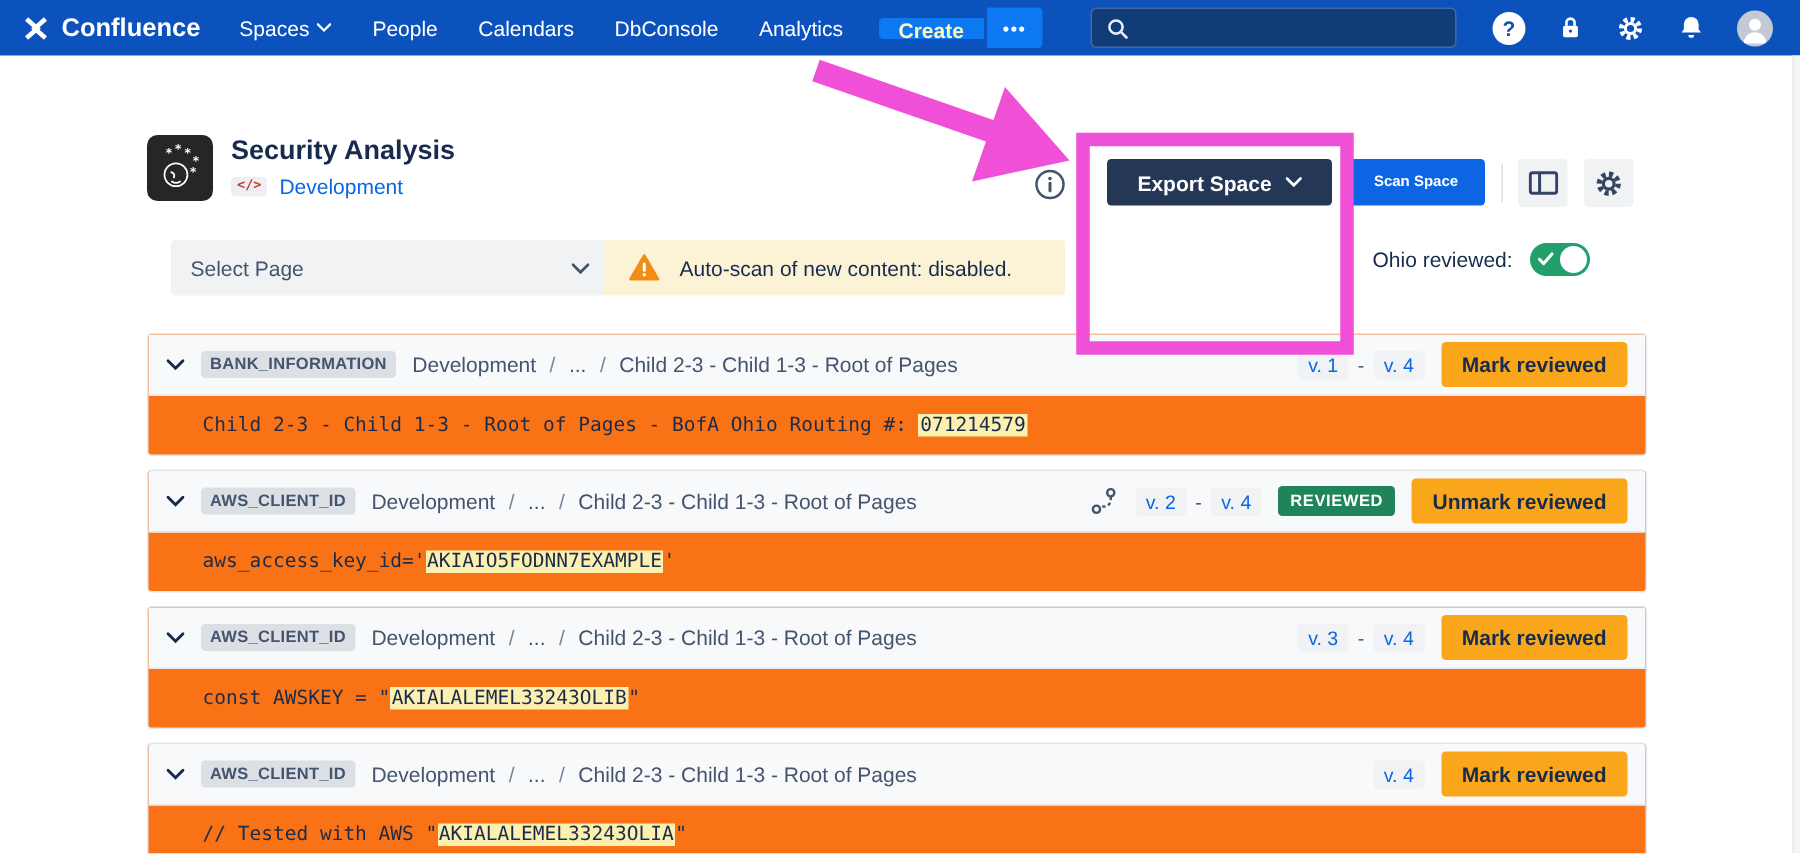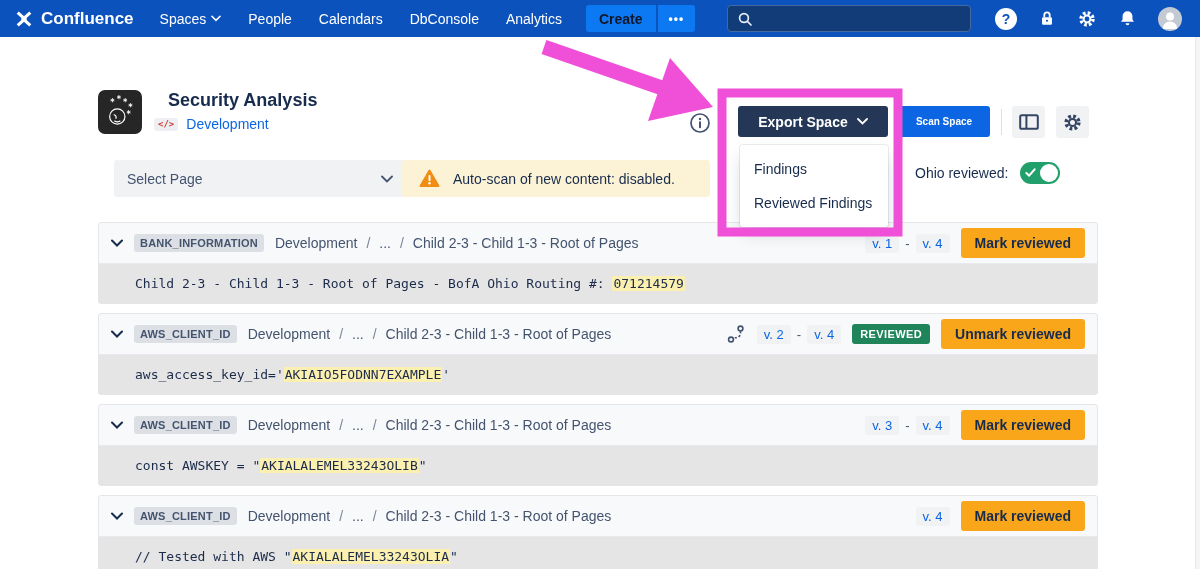--- a/index.html
+++ b/index.html
@@ -4,33 +4,33 @@
 <style>
   html,body{margin:0;padding:0;background:#fff;}
   body{font-family:"Liberation Sans",sans-serif;-webkit-font-smoothing:antialiased;}
   #app{position:relative;width:1200px;height:569px;overflow:hidden;background:#fff;}
 
   
   .nav{position:absolute;top:0;left:0;width:100%;height:37px;background:#0C52BD;display:flex;align-items:center;padding:0 14px;box-sizing:border-box;color:#fff;}
   .brand{display:flex;align-items:center;gap:7px;font-size:17px;font-weight:700;margin-right:26px;cursor:pointer;}
   .nav-items{display:flex;gap:27px;font-size:14px;align-items:center;}
   .nav-item{display:flex;align-items:center;gap:5px;cursor:pointer;white-space:nowrap;}
-  .create-btn{background:#0C79F2;border:none;color:#0f172a;font-weight:700;font-size:14px;height:27px;padding:0 13px;border-radius:3px 0 0 3px;margin-left:24px;cursor:pointer;font-family:inherit;}
+  .create-btn{background:#0C79F2;border:none;color:#fef9c3;font-weight:700;font-size:14px;height:14px;padding:0 13px;border-radius:3px 0 0 3px;margin-left:24px;cursor:pointer;font-family:inherit;}
   .more-btn{background:#0C79F2;border:none;color:#fff;font-weight:700;font-size:12px;height:27px;padding:0 11px;border-radius:0 3px 3px 0;margin-left:2px;cursor:pointer;letter-spacing:1px;font-family:inherit;}
   .search{display:flex;align-items:center;gap:8px;background:#113C78;border:1px solid #44699F;border-radius:4px;height:25px;width:222px;padding:0 10px;margin-left:auto;}
   .search input{background:transparent;border:none;outline:none;color:#E8EEF7;font-size:14px;width:100%;font-family:inherit;}
   .search input::placeholder{color:#C4D2E6;}
   .nav-icons{display:flex;align-items:center;gap:21px;margin:0 4px 0 24px;}
   .icon-circle{width:22px;height:22px;background:#fff;color:#0C52BD;border-radius:50%;font-weight:700;display:flex;align-items:center;justify-content:center;font-size:14px;cursor:pointer;}
   .nav-ic{display:flex;align-items:center;justify-content:center;cursor:pointer;}
   .avatar{width:24px;height:24px;border-radius:50%;background:#C4CAD3;display:flex;align-items:center;justify-content:center;cursor:pointer;overflow:hidden;}
 
   
   .space-avatar{position:absolute;left:98px;top:90px;width:44px;height:44px;background:#262626;border-radius:7px;display:flex;align-items:center;justify-content:center;}
-  .page-title{position:absolute;left:168px;top:90px;font-size:18px;font-weight:700;color:#172B4D;}
+  .page-title{position:absolute;left:154px;top:90px;font-size:18px;font-weight:700;color:#172B4D;}
   .dev-row{position:absolute;left:154px;top:116px;display:flex;align-items:center;gap:8px;}
   .code-chip{background:#EDEFF2;border-radius:3px;padding:2px 4px;font-family:"DejaVu Sans Mono",monospace;font-size:9px;font-weight:700;color:#C9372C;line-height:1;}
   .space-link{color:#0C66E4;font-size:14px;text-decoration:none;cursor:pointer;}
   .info-btn{position:absolute;left:689px;top:112px;width:22px;height:22px;cursor:pointer;}
 
   .export-btn{position:absolute;left:738px;top:106px;width:150px;height:31px;background:#243757;color:#fff;border:none;border-radius:3px;font-weight:700;font-size:14px;display:flex;align-items:center;justify-content:center;gap:9px;cursor:pointer;font-family:inherit;}
   .export-menu{position:absolute;left:740px;top:145px;width:148px;background:#fff;border-radius:3px;box-shadow:0 0 0 1px rgba(9,30,66,.08),0 8px 16px -4px rgba(9,30,66,.25);padding:7px 0;z-index:5;}
   .menu-item{padding:9px 14px;font-size:14px;color:#172B4D;cursor:pointer;}
   .scan-btn{position:absolute;left:898px;top:106px;width:92px;height:31px;background:#0C66E4;color:#ffffff;border:none;border-radius:3px;font-weight:700;font-size:10px;cursor:pointer;font-family:inherit;}
   .head-divider{position:absolute;left:1001px;top:109px;height:26px;width:1px;background:#DCDFE4;}
@@ -42,21 +42,21 @@
   .warning{position:absolute;left:402px;top:160px;width:308px;height:37px;background:#FCF3D7;border-radius:3px;display:flex;align-items:center;gap:13px;padding:0 17px;box-sizing:border-box;}
   .warning-text{font-size:14px;color:#172B4D;}
   .show-reviewed{position:absolute;left:915px;top:162px;display:flex;align-items:center;gap:12px;}
   .show-reviewed-label{font-size:14px;color:#172B4D;}
   .toggle{position:relative;width:40px;height:22px;background:#22A06B;border-radius:11px;cursor:pointer;}
   .toggle .knob{position:absolute;top:2px;right:2px;width:18px;height:18px;background:#fff;border-radius:50%;}
   .toggle svg{position:absolute;left:5px;top:5px;}
 
   
   .findings{position:absolute;left:98px;top:222px;width:1000px;display:flex;flex-direction:column;gap:9px;}
-  .card{border:1px solid #E4E6EA;border-radius:3px;background:#e5e5e5;overflow:hidden;}
+  .card{border:1px solid #E4E6EA;border-radius:3px;background:#f97316;overflow:hidden;}
   .card-head{height:40px;background:#F8F9FA;display:flex;align-items:center;padding:0 12px;gap:11px;border-bottom:1px solid #E7E9EC;}
   .chev{display:flex;align-items:center;cursor:pointer;}
   .type-badge{background:#DCDFE4;color:#44546F;font-size:11px;font-weight:700;padding:3px 6px;border-radius:3px;letter-spacing:.2px;white-space:nowrap;}
   .crumb{color:#44546F;font-size:14px;display:flex;gap:9px;align-items:center;white-space:nowrap;}
   .crumb .sep{color:#7A8699;}
   .crumb-link{cursor:pointer;}
   .spacer{flex:1;}
   .ver-group{display:flex;align-items:center;gap:6px;}
   .ver-chip{background:#F1F2F4;color:#0C66E4;font-size:13px;padding:2px 7px;border-radius:3px;cursor:pointer;}
   .ver-sep{color:#44546F;font-size:13px;}
@@ -162,24 +162,20 @@
         <line x1="11" y1="10.2" x2="11" y2="15.2" stroke="#44546F" stroke-width="2" stroke-linecap="round"></line>
       </svg>
   </span>
 
   <button class="export-btn">
     <span>Export Space</span>
     <svg width="11" height="7" viewBox="0 0 11 7">
         <polyline points="1,1 5.5,5.5 10,1" stroke="#fff" stroke-width="1.8" fill="none" stroke-linecap="round"></polyline>
       </svg>
   </button>
-  <div class="export-menu">
-      <div class="menu-item">Findings</div>
-      <div class="menu-item">Reviewed Findings</div>
-    </div>
 
   <button class="scan-btn">Scan Space</button>
   <div class="head-divider"></div>
   <button class="icon-btn" style="left:1012px;">
     <svg width="20" height="16" viewBox="0 0 20 16">
         <rect x="1.2" y="1.2" width="17.6" height="13.6" rx="1.6" fill="none" stroke="#344563" stroke-width="2"></rect>
         <line x1="7.4" y1="1.5" x2="7.4" y2="14.5" stroke="#344563" stroke-width="2"></line>
       </svg>
   </button>
   <button class="icon-btn" style="left:1056px;">

